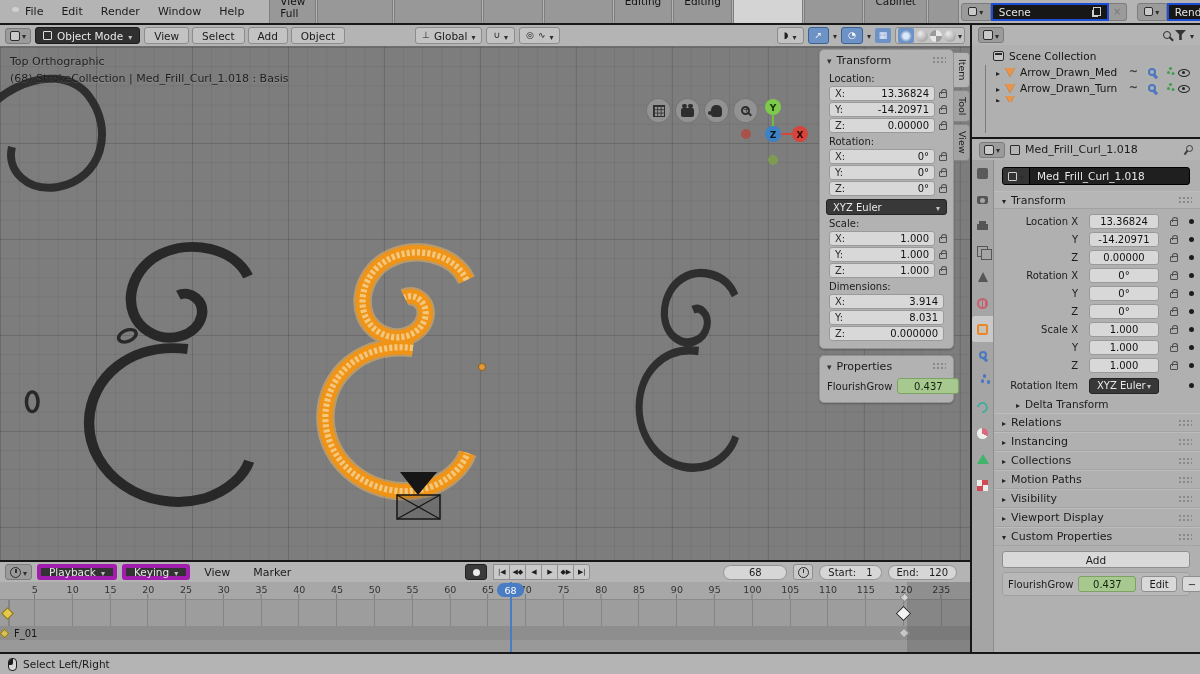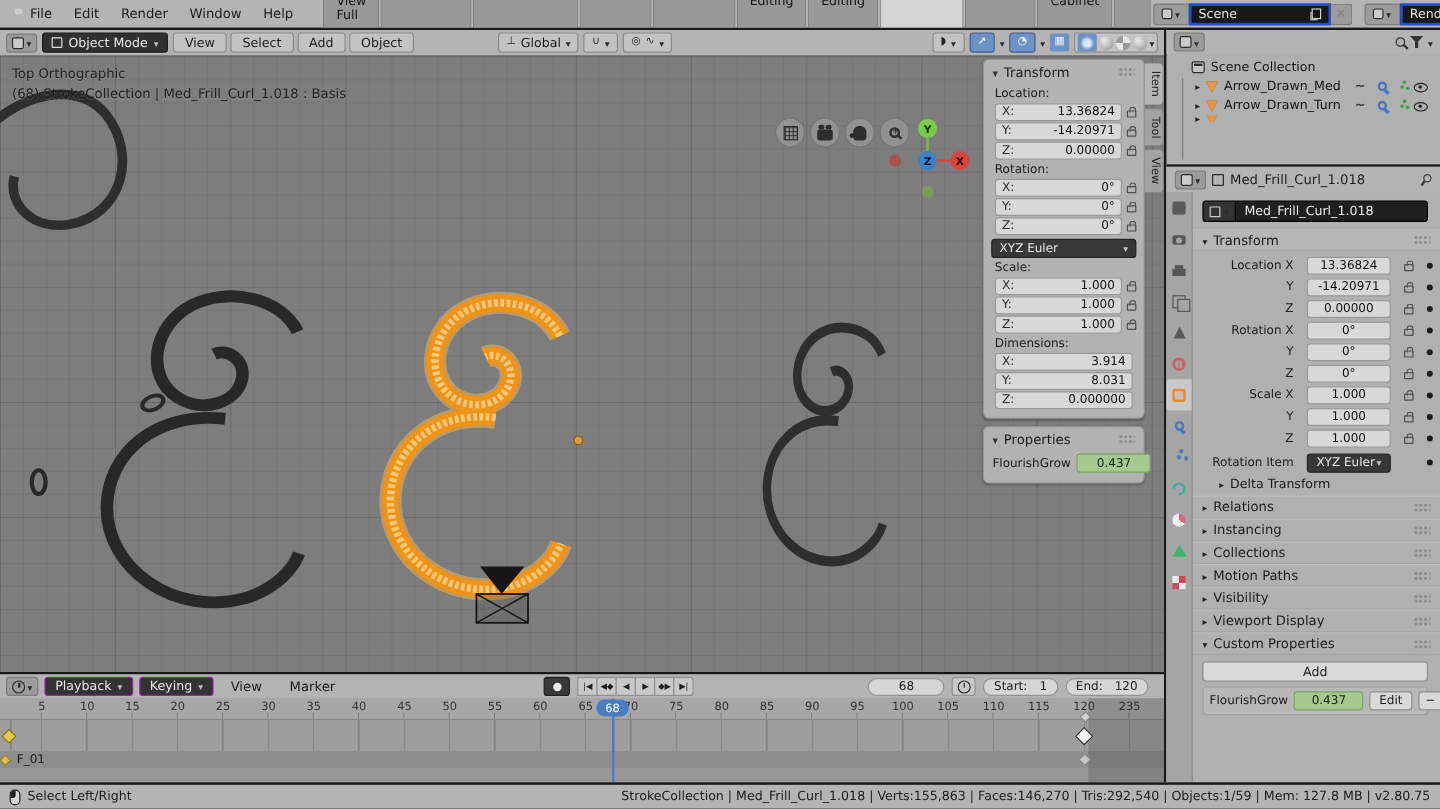--- a/index.html
+++ b/index.html
@@ -151,21 +151,21 @@
 .cpanel .trir8{margin-top:-1px}
 .addbtn{height:17px;background:#d9d9d9;border:1px solid #8f8f8f;border-radius:3px;margin:5px 10px 4px 8px;display:flex;align-items:center;justify-content:center;font-size:10.5px}
 .cproprow{display:flex;align-items:center;gap:5px;margin:2px 10px 0 8px;background:#b8b8b8;border:1px solid #a0a0a0;border-radius:3px;padding:3px 5px}
 .cproprow label{font-size:10px}
 .smbtn{height:16px;background:#d9d9d9;border:1px solid #8f8f8f;border-radius:3px;display:flex;align-items:center;justify-content:center;font-size:10px;padding:0 7px}
 
 .tl{position:absolute;left:0;top:560px;width:970px;height:92px;border-top:2px solid #171717;background:#9c9c9c}
 .tl-header{height:20px;background:#b4b4b4;display:flex;align-items:center;gap:5px;padding:0 5px}
 .clock{width:11px;height:11px;border:1.5px solid #2e2e2e;border-radius:50%;position:relative}
 .clock::after{content:"";position:absolute;left:4px;top:1.5px;width:1.5px;height:3.5px;background:#2e2e2e}
-.tl-dd{background:#333;border:1px solid #a21caf;border-radius:3px;color:#e8e8e8;height:16px;display:flex;align-items:center;gap:5px;padding:0 8px;font-size:10.5px}
+.tl-dd{background:#333;border:4px solid #a21caf;border-radius:3px;color:#e8e8e8;height:16px;display:flex;align-items:center;gap:5px;padding:0 8px;font-size:10.5px}
 .tl-dd .chev::after{color:#bdbdbd}
 .transport{display:flex;align-items:center;margin-left:160px}
 .rec{width:22px;height:16px;background:#3a3a3a;border:1px solid #202020;border-radius:3px;display:flex;align-items:center;justify-content:center;margin-right:7px}
 .rec::before{content:"";width:7px;height:7px;border-radius:50%;background:#ececec}
 .tbtn{width:17px;height:16px;background:#c9c9c9;border:1px solid #8f8f8f;margin-left:-1px;display:flex;align-items:center;justify-content:center;font-size:7px;color:#1d1d1d}
 .tbtn:first-of-type{border-radius:3px 0 0 3px}
 .tbtn:last-of-type{border-radius:0 3px 3px 0}
 .t-start::before{content:"|\25C0"}
 .t-prevk::before{content:"\25C0\25C6"}
 .t-rev::before{content:"\25C0"}
@@ -816,14 +816,13 @@
 </div>
 
 <div class="sb">
   <div class="sbgrp" style="margin-left:8px">
     <span class="mouse lmb">
         <i></i>
       </span>
     <span>Select Left/Right</span>
   </div>
 
-  <span style="margin-left:auto;padding-right:8px">StrokeCollection | Med_Frill_Curl_1.018 | Verts:155,863 | Faces:146,270 | Tris:292,540 | Objects:1/59 | Mem: 127.8 MB | v2.80.75</span>
 </div>
 
 </body></html>

